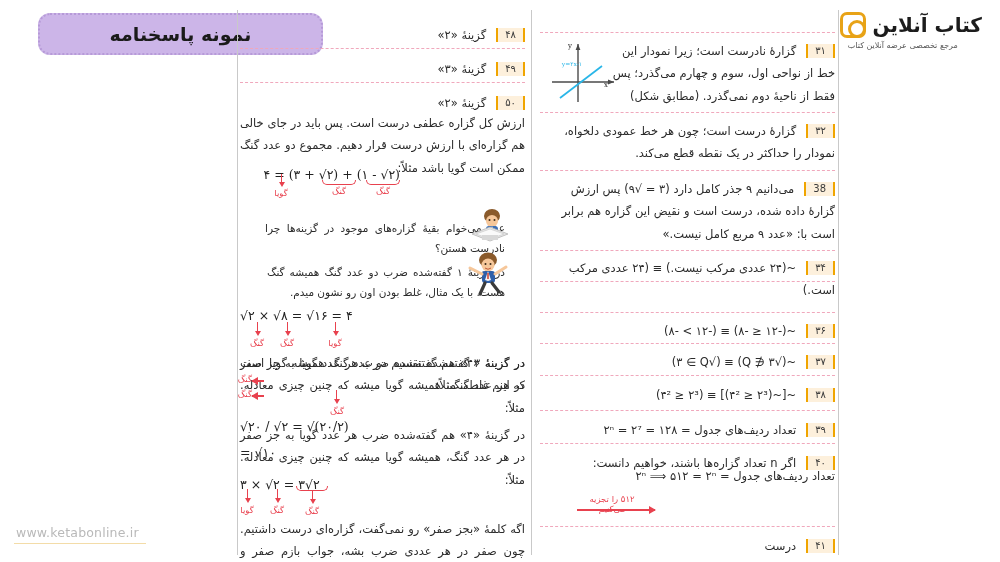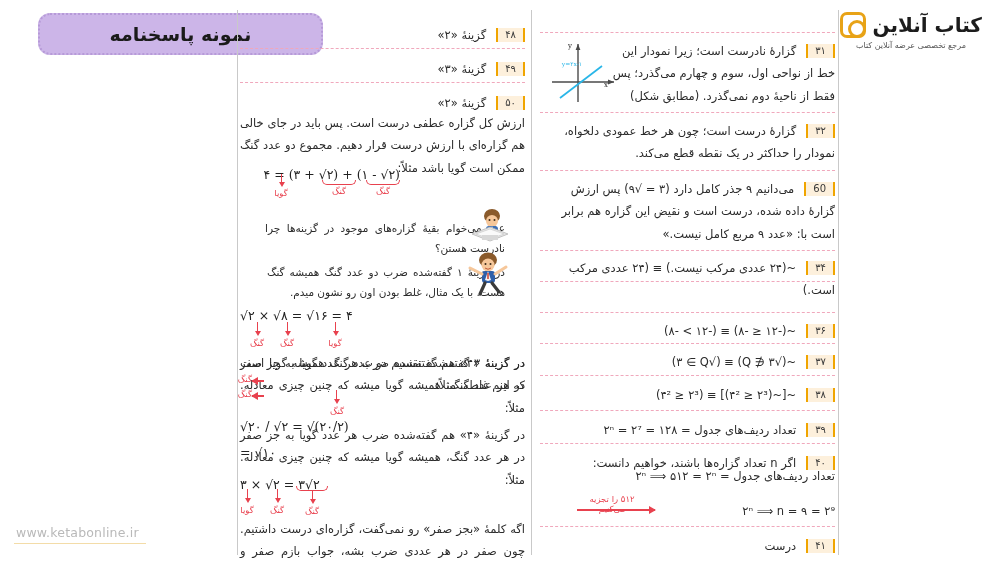--- a/index.html
+++ b/index.html
@@ -31,21 +31,21 @@
     font-weight: bold;
     color: #1a1a1a;
     letter-spacing: 0.5px;
   }
 
   .logo-block {
     position: absolute;
     right: 18px; top: 12px;
     display: flex;
     flex-direction: column;
-    align-items: flex-start;
+    align-items: center;
   }
   .logo-row {
     display: flex;
     align-items: center;
     gap: 7px;
   }
   .logo-title {
     font-size: 20px;
     font-weight: bold;
     color: #1c1c1c;
@@ -247,21 +247,21 @@
   </div>
 
   <div class="hsep" style="right:165px; top:112px; width:295px;"></div>
   <div class="entry col" style="right:165px; top:120px; width:292px;">
     <span class="num-badge">۳۲</span>
     <span class="entry-text">گزارهٔ درست است؛ چون هر خط عمودی دلخواه، نمودار را حداکثر در یک نقطه قطع می‌کند.</span>
   </div>
 
   <div class="hsep" style="right:165px; top:170px; width:295px;"></div>
   <div class="entry col" style="right:165px; top:178px; width:292px;">
-    <span class="num-badge">60</span>
+    <span class="num-badge">38</span>
     <span class="entry-text">می‌دانیم ۹ جذر کامل دارد (۳ = √۹) پس ارزش گزارهٔ داده شده، درست است و نقیض این گزاره هم برابر است با: «عدد ۹ مربع کامل نیست.»</span>
   </div>
 
   <div class="hsep" style="right:165px; top:250px; width:295px;"></div>
   <div class="entry col" style="right:165px; top:257px; width:292px;">
     <span class="num-badge">۳۴</span>
     <span class="entry-text">~(۲۴ عددی مرکب نیست.) ≡ (۲۴ عددی مرکب است.)</span>
   </div>
 
   <div class="hsep" style="right:165px; top:281px; width:295px;"></div>
@@ -289,21 +289,20 @@
     <span class="num-badge">۳۹</span>
     <span class="entry-text">تعداد ردیف‌های جدول = ۲ⁿ = ۲⁷ = ۱۲۸</span>
   </div>
 
   <div class="hsep" style="right:165px; top:443px; width:295px;"></div>
   <div class="entry col" style="right:165px; top:452px; width:292px;">
     <span class="num-badge">۴۰</span>
     <span class="entry-text">اگر n تعداد گزاره‌ها باشند، خواهیم دانست:</span>
   </div>
   <div class="entry col entry-body" style="right:165px; top:465px; width:292px;">تعداد ردیف‌های جدول = ۲ⁿ ⟹ ۵۱۲ = ۲ⁿ</div>
-  <div class="entry col entry-body" style="right:165px; top:500px; width:175px;">۲⁹ = ۲ⁿ ⟹ n = ۹</div>
   <div class="long-arrow" style="right:345px; top:509px; width:78px;"></div>
   <div class="annot" style="right:352px; top:494px; width:72px; text-align:center;">۵۱۲ را تجزیه می‌کنیم</div>
 
   <div class="hsep" style="right:165px; top:526px; width:295px;"></div>
   <div class="entry col" style="right:165px; top:535px; width:292px;">
     <span class="num-badge">۴۱</span>
     <span class="entry-text">درست</span>
   </div>
 
   <div class="entry col" style="right:475px; top:24px; width:285px;">

